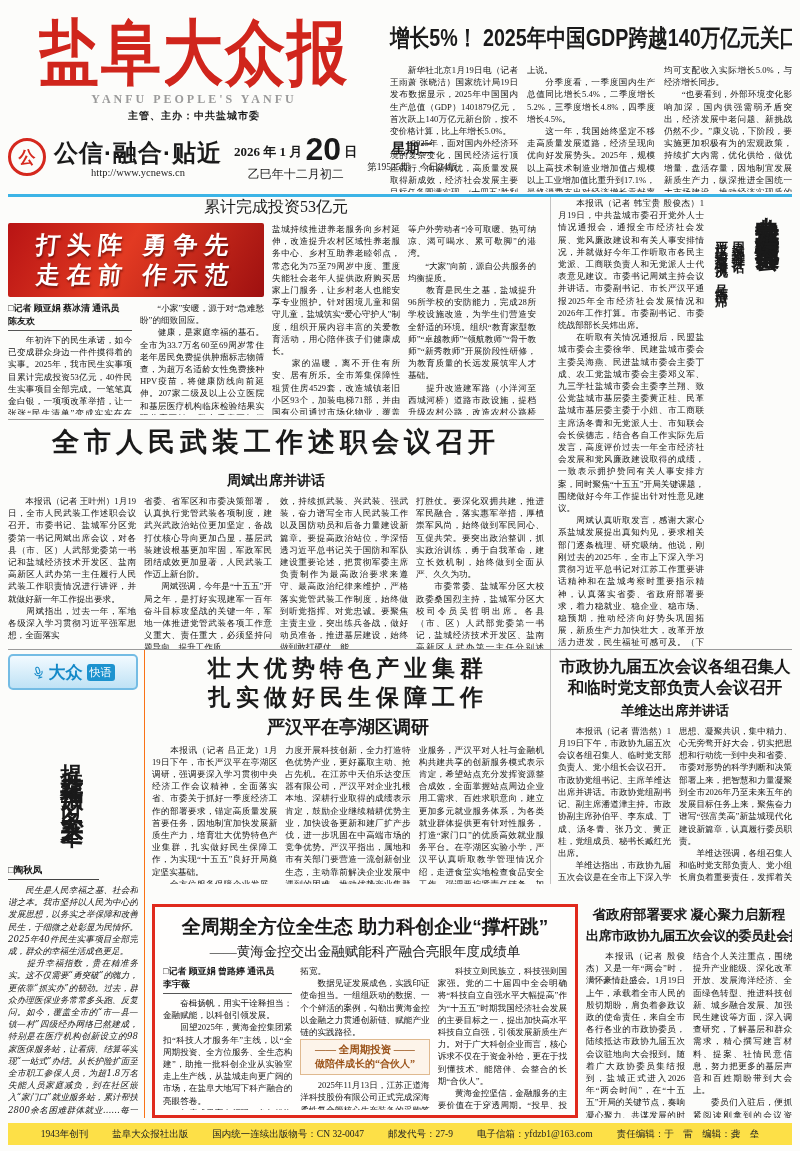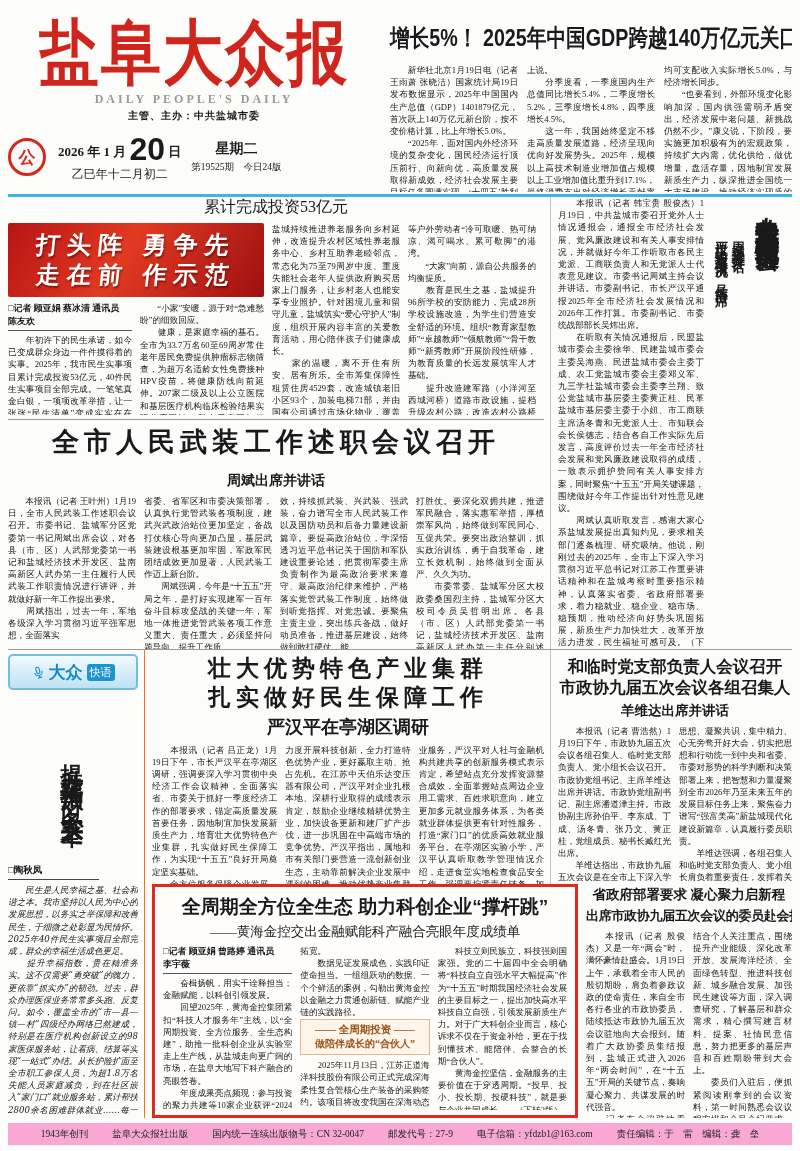--- a/index.html
+++ b/index.html
@@ -76,54 +76,58 @@
   .yhp{width:392px;flex:0 0 auto;padding-right:6px;border-right:1px solid #c2c2c2;display:flex;flex-direction:column;}
   .yhp-headline{font-size:23px;letter-spacing:5px;line-height:1.25;margin-top:4px;}
   .yhp-subhead{font-size:18px;margin:3px 0 5px;}
   .yhp-cols{display:flex;gap:8px;flex:1;overflow:hidden;}
   .yhp-col{flex:1;overflow:hidden;}
   .zjr{flex:1;padding-left:7px;display:flex;flex-direction:column;overflow:hidden;}
   .zjr-headline{font-size:16.5px;line-height:1.3;margin-top:6px;white-space:nowrap;}
   .zjr-subhead{font-size:13.5px;margin:3px 0 5px;}
   .zjr-cols{display:flex;gap:8px;flex:1;overflow:hidden;}
   .zjr-col{flex:1;overflow:hidden;}
-  .rowB{display:flex;flex:1;margin-top:0;overflow:hidden;}
+  .rowB{display:flex;flex:1;margin-top:20px;overflow:hidden;}
   .hh-box{width:404px;flex:0 0 auto;border:3px solid #e02a1d;padding:5px 8px;background:#fffefd;
           display:flex;flex-direction:column;overflow:hidden;}
   .hh-headline{font-size:19px;white-space:nowrap;margin-top:2px;}
   .hh-subhead{text-align:center;font-size:13.5px;margin:3px 0 4px;}
   .hh-cols{display:flex;gap:8px;flex:1;overflow:hidden;}
   .hh-col{flex:1;overflow:hidden;}
   .pullquote{border:1px solid #dfb98f;background:#fdf4ea;text-align:center;padding:3px 2px;margin:1px 0 4px;}
   .pq1{font-size:10.5px;font-weight:bold;color:#9a5218;}
   .pq1::before{content:"—— ";}.pq1::after{content:" ——";}
   .pq2{font-size:10px;font-weight:bold;color:#9a5218;}
   .bd{flex:1;padding-left:8px;display:flex;flex-direction:column;overflow:hidden;}
   .bd-kicker{font-size:13.5px;white-space:nowrap;margin-top:2px;}
   .bd-headline{font-size:13px;white-space:nowrap;letter-spacing:-0.3px;margin:3px 0 5px;}
   .bd-cols{display:flex;gap:8px;flex:1;overflow:hidden;}
   .bd-col{flex:1;overflow:hidden;}
   
-  .footer{height:22px;background:#f9a8d4;margin-top:5px;display:flex;align-items:center;
+  .footer{height:22px;background:#fde047;margin-top:5px;display:flex;align-items:center;
           justify-content:center;gap:24px;font-size:9.5px;color:#222;}
   .mic{width:13px;height:17px;transform:rotate(-18deg);}
   .mic *{stroke:#1489c8;stroke-width:2;fill:none;}
 </style>
 </head>
 <body>
 
 <div class="page">
 
   <div class="header">
     <div class="masthead">
       <div class="mh-title">盐阜大众报</div>
-      <div class="mh-en">DAILY PEOPLE'S DAILY</div>
+      <div class="mh-en">YANFU PEOPLE'S YANFU</div>
       <div class="mh-org">主管、主办：中共盐城市委</div>
       <div class="info-row">
         <div class="logo-circle">公</div>
+        <div class="slogan-block">
+          <div class="slogan">公信·融合·贴近</div>
+          <div class="url">http://www.ycnews.cn</div>
+        </div>
         <div class="date-block">
           <div class="date-main"><span>2026 年 1 月</span> <span class="date-day">20</span> <span>日</span></div>
           <div class="lunar">乙巳年十二月初二</div>
         </div>
         <div class="week-block">
           <div class="weekday">星期二</div>
           <div class="issue">第19525期　今日24版</div>
         </div>
       </div>
     </div>
@@ -225,22 +229,22 @@
           <div class="yhp-cols">
             <div class="yhp-col bt">　　本报讯（记者 吕正龙）1月19日下午，市长严汉平在亭湖区调研，强调要深入学习贯彻中央经济工作会议精神，全面落实省、市委关于抓好一季度经济工作的部署要求，锚定高质量发展首要任务，因地制宜加快发展新质生产力，培育壮大优势特色产业集群，扎实做好民生保障工作，为实现“十五五”良好开局奠定坚实基础。
 　　全方位服务保障企业发展，是推进增资扩产工作和打造特色产业集群的关键举措。盐城鸿石智能科技有限公司从事微显示光芯片研发设计，严汉平与负责人深入交流，勉励企业瞄准最前沿发展方向，加大</div>
             <div class="yhp-col bt">力度开展科技创新，全力打造特色优势产业，更好赢取主动、抢占先机。在江苏中天伯乐达变压器有限公司，严汉平对企业扎根本地、深耕行业取得的成绩表示肯定，鼓励企业继续精耕优势主业，加快设备更新和建厂扩产步伐，进一步巩固在中高端市场的竞争优势。严汉平指出，属地和市有关部门要营造一流创新创业生态，主动靠前解决企业发展中遇到的困难，推动优势产业集群发展，不断打造新的经济增长点，实现高质量发展。
 　　亭湖区“家门口”就业服务站点为辖区内企业和居民提供精准就</div>
             <div class="yhp-col bt">业服务，严汉平对人社与金融机构共建共享的创新服务模式表示肯定，希望站点充分发挥资源整合成效，全面掌握站点周边企业用工需求、百姓求职意向，建立更加多元就业服务体系，为各类就业群体提供更有针对性服务，打造“家门口”的优质高效就业服务平台。在亭湖区实验小学，严汉平认真听取教学管理情况介绍，走进食堂实地检查食品安全工作，强调要拧紧责任链条，加强日常监管，健全校园食品安全风险防控制度机制，用心用情守护师生“舌尖上的安全”。　（下转2版）</div>
           </div>
         </div>
         <div class="zjr">
           <div class="zjr-headline hl-sans">
+            <div>市政协九届五次会议各组召集人</div>
             <div>和临时党支部负责人会议召开</div>
-            <div>市政协九届五次会议各组召集人</div>
           </div>
           <div class="zjr-subhead hl-sans">羊维达出席并讲话</div>
           <div class="zjr-cols">
             <div class="zjr-col bt">　　本报讯（记者 曹浩然）1月19日下午，市政协九届五次会议各组召集人、临时党支部负责人、党小组长会议召开。市政协党组书记、主席羊维达出席并讲话。市政协党组副书记、副主席潘道津主持。市政协副主席孙伯平、李东成、丁成、汤冬青、张乃文、黄正桂，党组成员、秘书长臧红光出席。
 　　羊维达指出，市政协九届五次会议是在全市上下深入学习贯彻党的二十届四中全会和省委、市委全会精神，“十四五”任务圆满完成、“十五五”发展谋篇开局的关键时刻、重要节点召开的一次大会，要提高政治站位，按照市委部署要求，组织好、团结好、带领好广大政协委员统一</div>
             <div class="zjr-col bt">思想、凝聚共识，集中精力、心无旁骛开好大会，切实把思想和行动统一到中央和省委、市委对形势的科学判断和决策部署上来，把智慧和力量凝聚到全市2026年乃至未来五年的发展目标任务上来，聚焦奋力谱写“强富美高”新盐城现代化建设新篇章，认真履行委员职责。
 　　羊维达强调，各组召集人和临时党支部负责人、党小组长肩负着重要责任，发挥着关键作用。要坚持目标导向，紧紧围绕高质量开好大会，充分履职、主动作为，示范带动、汇聚合力，着力提升委员履职积极性、学习审议质量、议政建言水平、选举规范化程度、服务保障标准，（下转2版）</div>
           </div>
         </div>
       </div>

